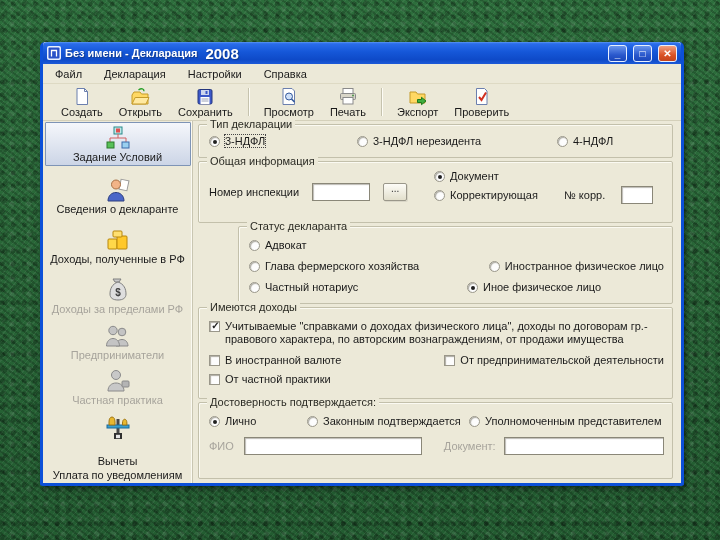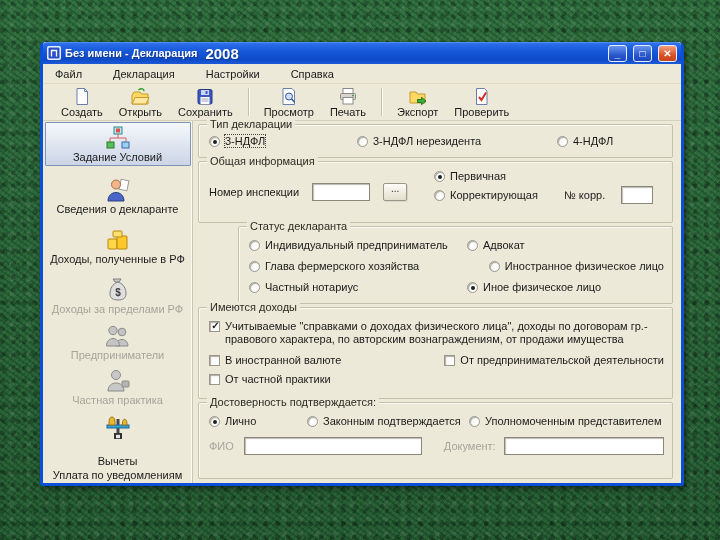--- a/index.html
+++ b/index.html
@@ -35,21 +35,21 @@
   .winbtn {
     width:19px; height:17px; border-radius:3px; border:1px solid #e8f0ff;
     color:#fff; font-size:10px; line-height:15px; text-align:center; font-weight:bold;
     background:linear-gradient(#6a96ee,#2a58cc 60%,#1a46ba);
     margin-left:2px; cursor:default;
   }
   .winbtn.close { background:linear-gradient(#f0a080,#da5226 60%,#c4441c); }
   
   .menubar {
     height:20px; flex:0 0 20px; background:#ece9d8; display:flex; align-items:center;
-    padding:0 6px; gap:19px; border-bottom:1px solid #dedac4;
+    padding:0 6px; gap:10px; border-bottom:1px solid #dedac4;
   }
   .menu-item { font-size:11px; color:#1a1a1a; padding:2px 6px; }
   
   .toolbar {
     height:37px; flex:0 0 37px; background:#ece9d8; display:flex; align-items:center;
     padding:0 10px; border-bottom:1px solid #d4d0ba;
   }
   .tbtn { display:flex; flex-direction:column; align-items:center; justify-content:center;
     padding:1px 8px; gap:0px; }
   .tbtn .tlabel { font-size:11px; color:#1a1a1a; white-space:nowrap; }
@@ -280,42 +280,38 @@
         <span class="legend">Общая информация</span>
         <div style="display:flex;">
           <div class="ctl" style="width:225px; margin-top:6px;">
             <span class="txt">Номер инспекции</span>
             <span class="textbox" style="width:58px; margin-left:8px;"></span>
             <span class="btn-ellipsis" style="margin-left:8px;">...</span>
           </div>
           <div style="flex:1; display:flex; flex-direction:column; gap:4px; margin-top:-4px;">
             <div class="ctl">
               <span class="radio checked"></span>
-              <span class="txt">Первичная</span>
+              <span class="txt">Документ</span>
             </div>
             <div class="ctl-row">
               <div class="ctl" style="width:128px;">
                 <span class="radio"></span>
                 <span class="txt">Корректирующая</span>
               </div>
               <span class="ctl txt" style="margin-left:2px;">№ корр.</span>
               <span class="textbox" style="width:32px; margin-left:16px;"></span>
             </div>
           </div>
         </div>
       </div>
 
       <div class="group" style="flex:0 0 78px;margin-left:40px;">
         <span class="legend">Статус декларанта</span>
         <div style="display:flex; flex-direction:column; gap:9px; margin-top:0px;">
           <div class="ctl-row">
-            <div class="ctl" style="width:218px;">
-              <span class="radio"></span>
-              <span class="txt">Индивидуальный предприниматель</span>
-            </div>
             <div class="ctl">
               <span class="radio"></span>
               <span class="txt">Адвокат</span>
             </div>
           </div>
           <div class="ctl-row">
             <div class="ctl" style="width:254px;">
               <span class="radio"></span>
               <span class="txt">Глава фермерского хозяйства</span>
             </div>

